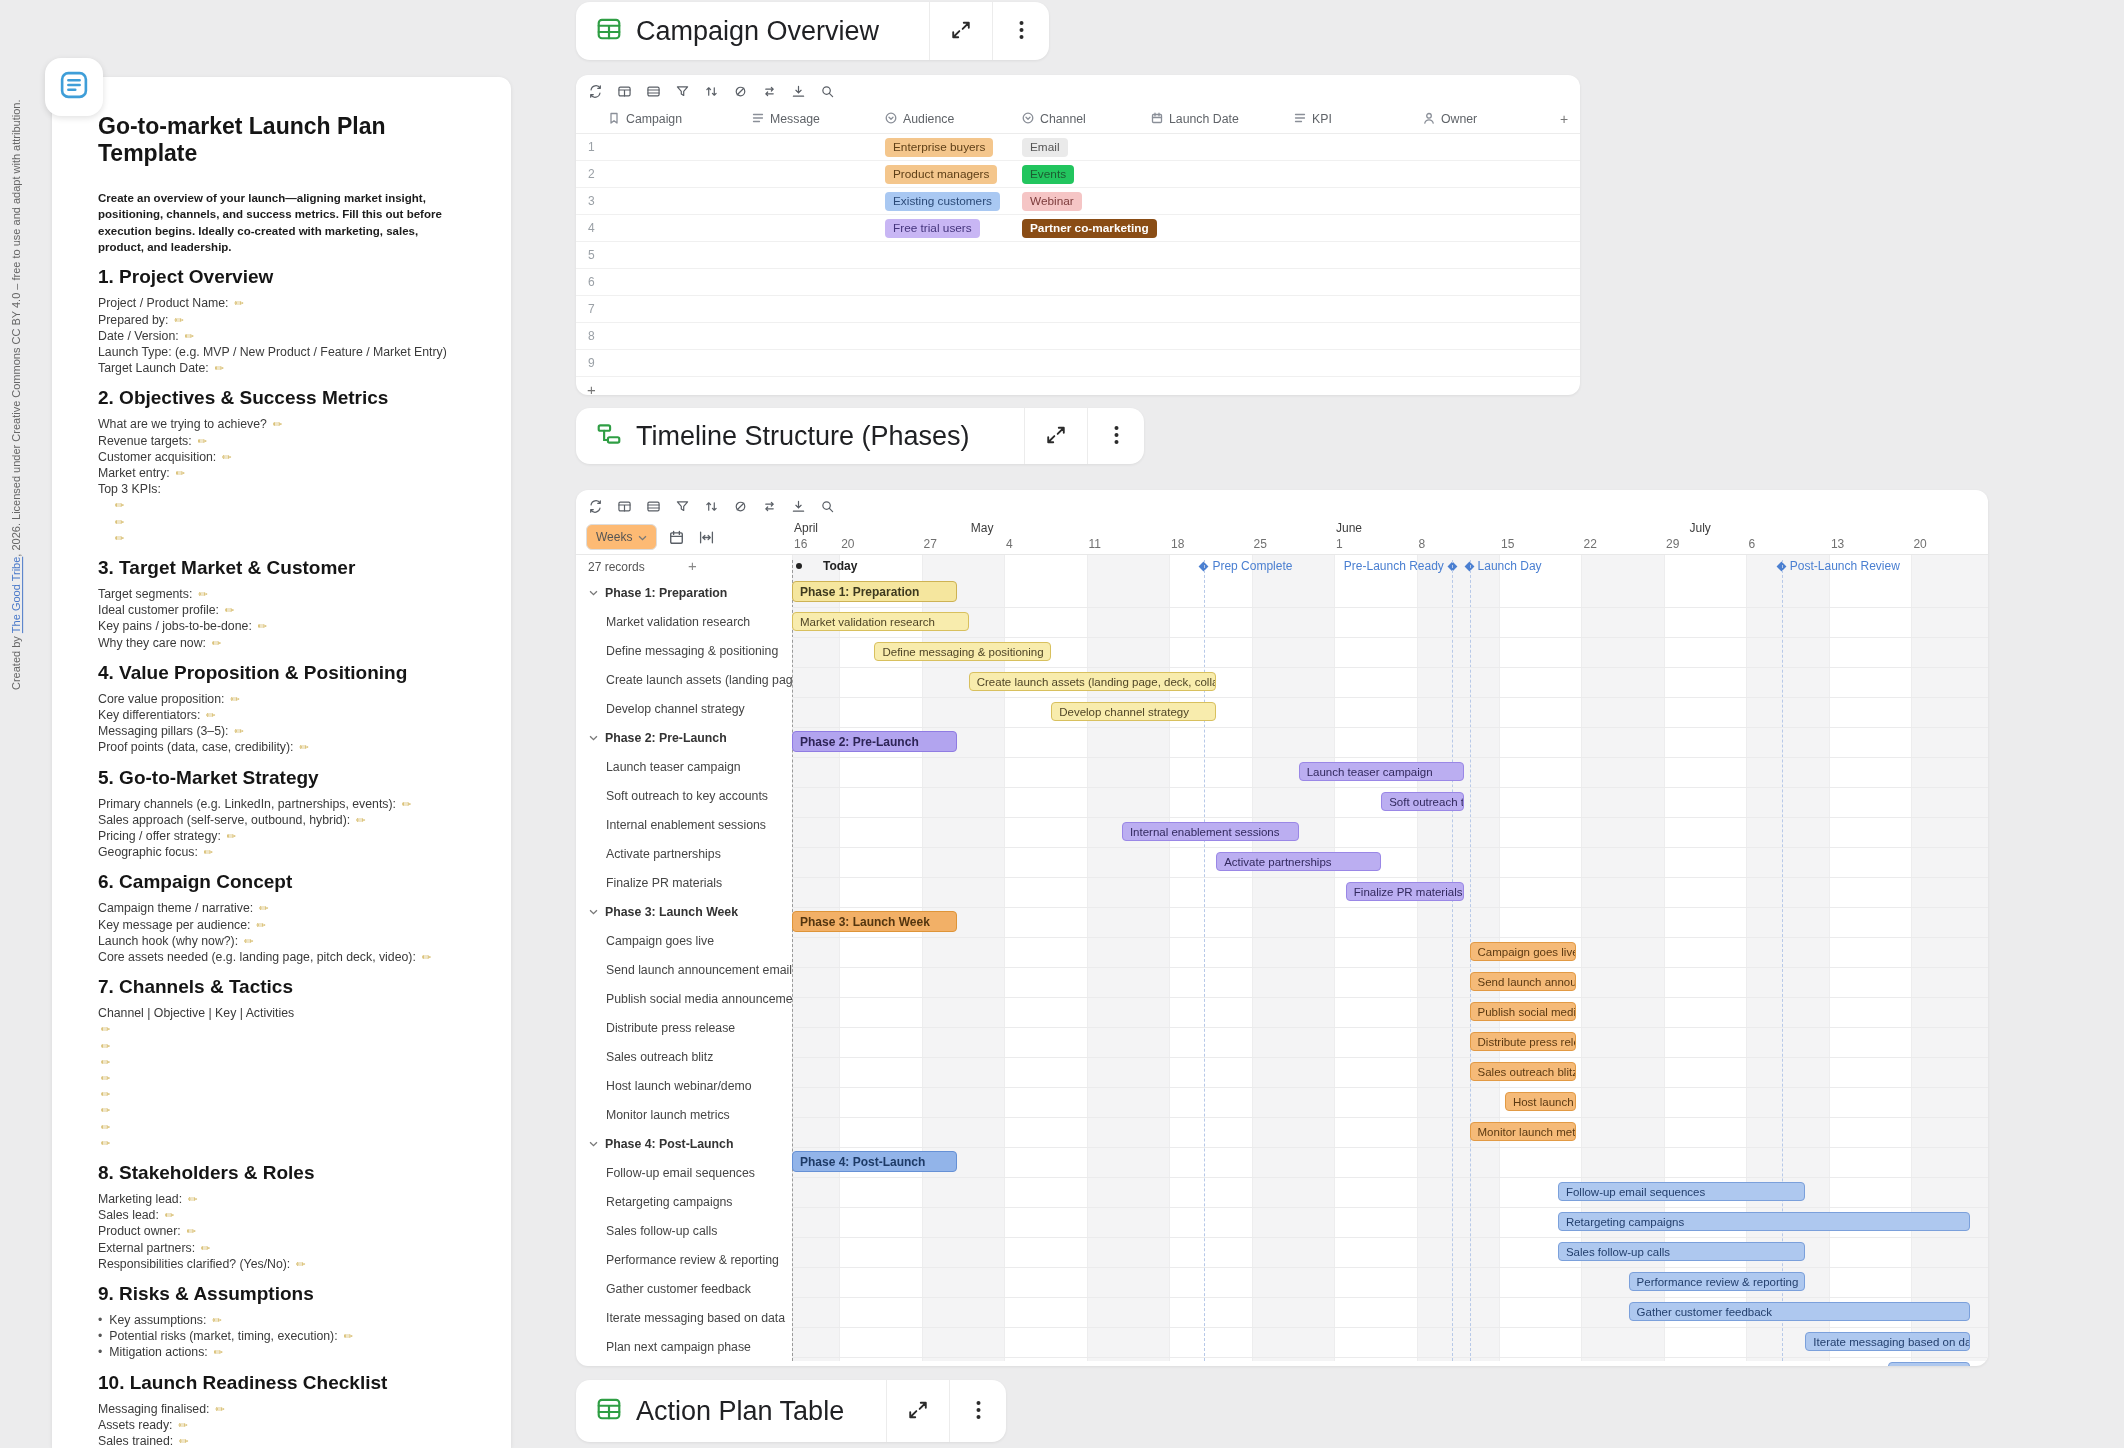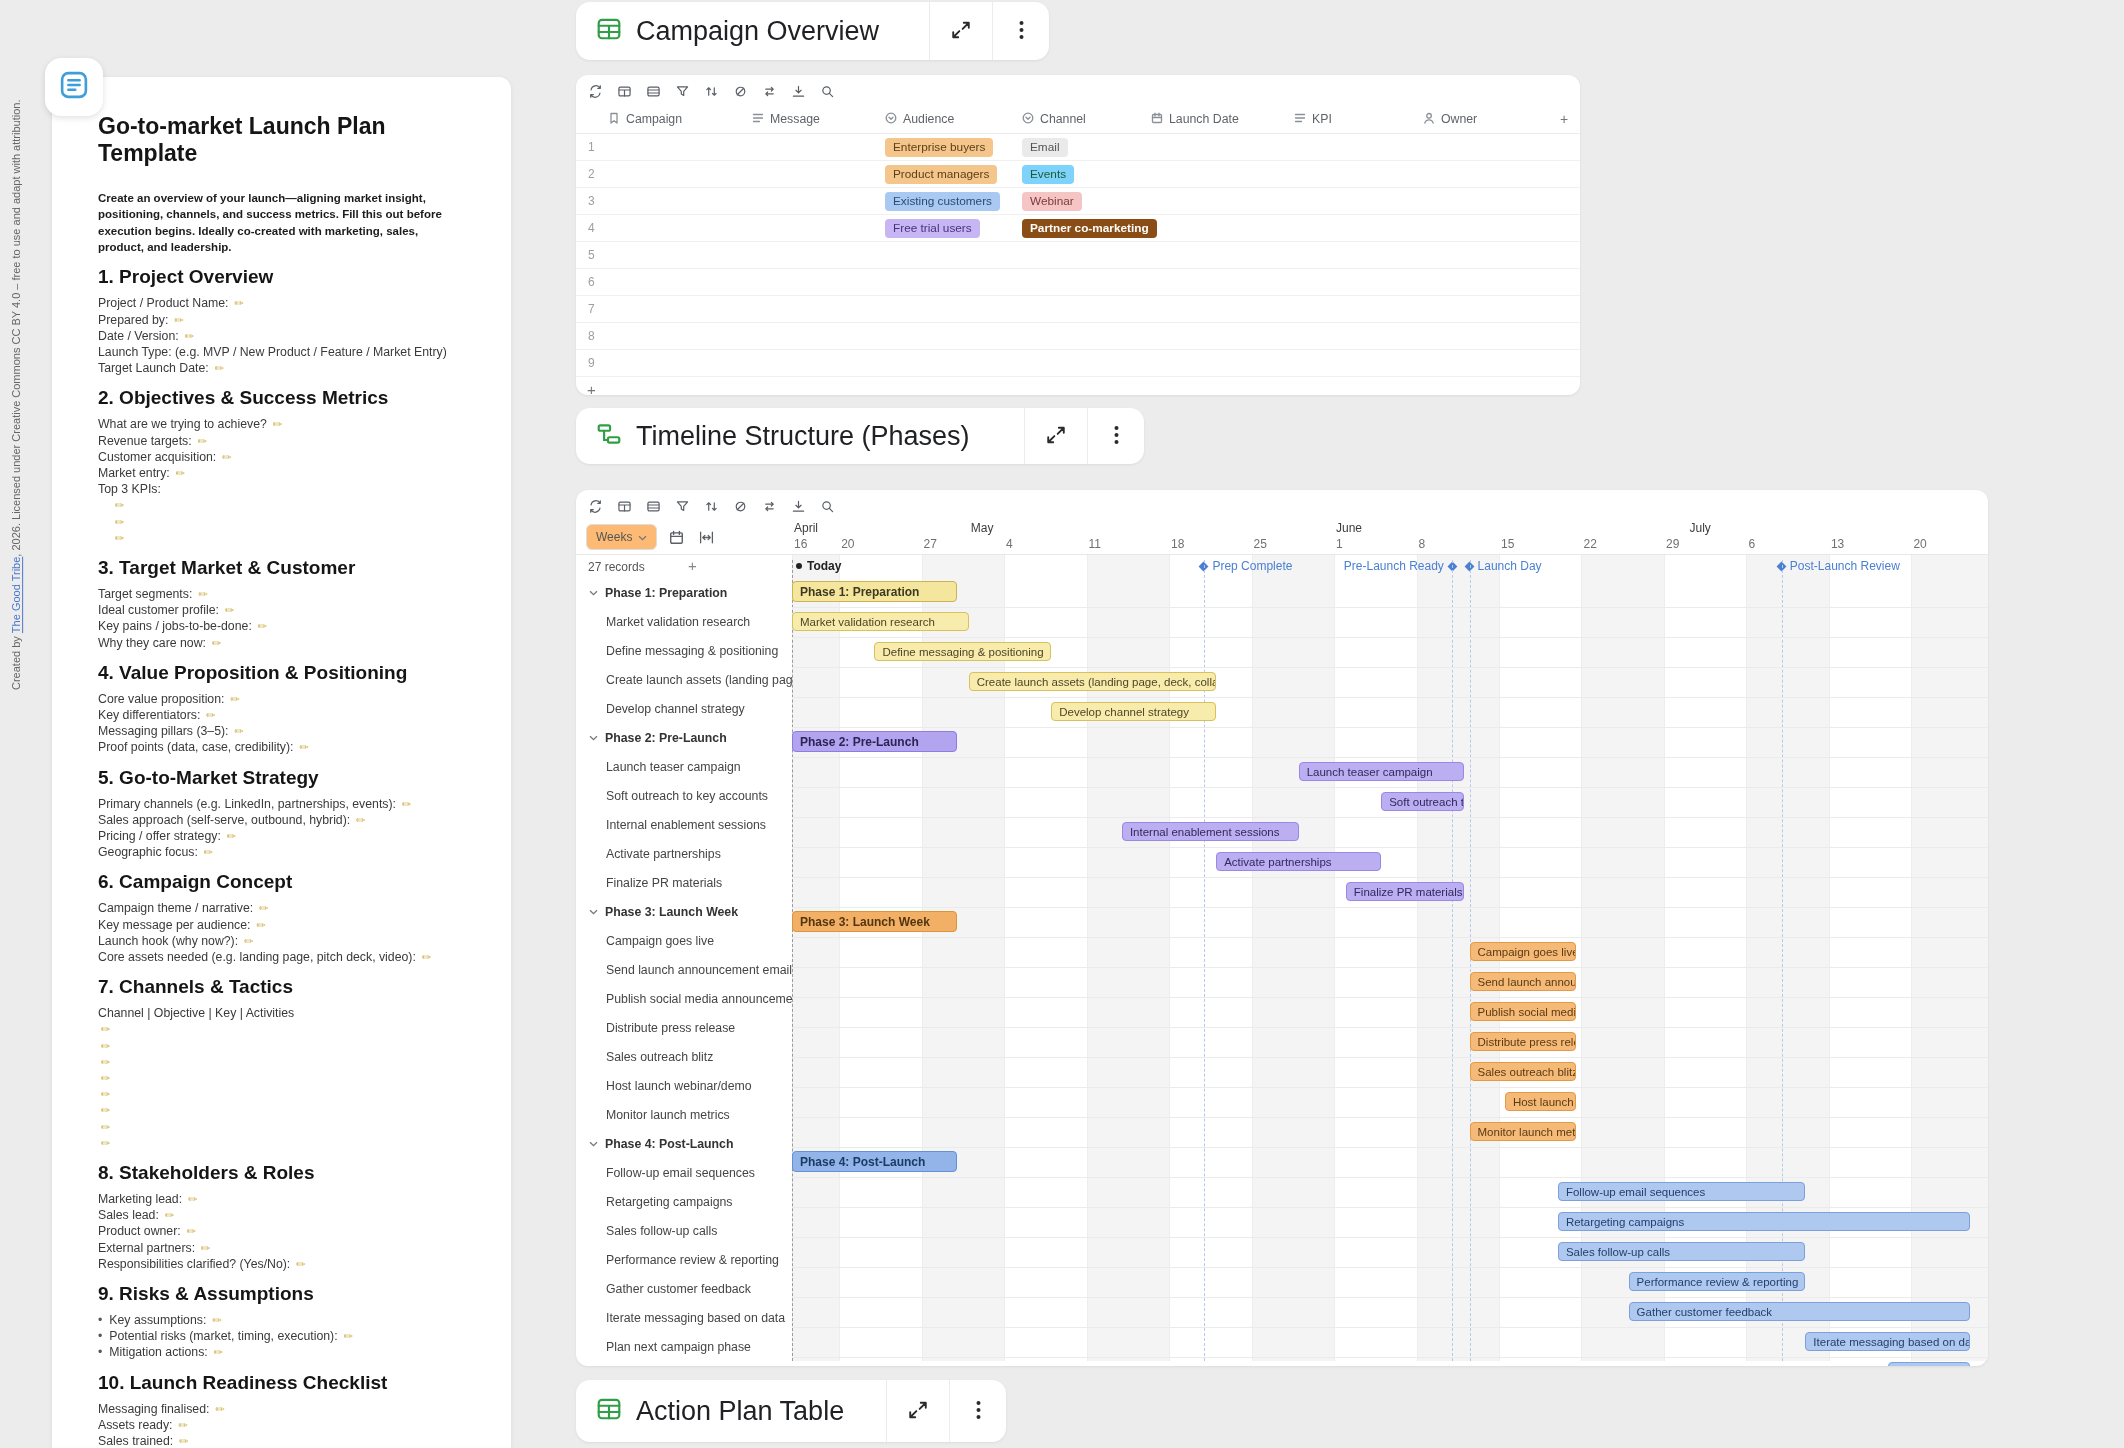--- a/index.html
+++ b/index.html
@@ -51,21 +51,21 @@
   .g-addrec{position:absolute;left:112px;top:1px;font-size:15px;color:#888;cursor:pointer;}
   .bands{position:absolute;left:216px;right:0;top:65px;bottom:5px;pointer-events:none;}
   .band{position:absolute;top:0;bottom:0;background:#f4f4f5;}
   .gl{position:absolute;top:0;bottom:0;border-left:1px solid #ededee;}
   .vlayer{position:absolute;left:216px;right:0;top:70px;bottom:5px;pointer-events:none;}
   .vl{position:absolute;top:0;bottom:0;width:0;border-left:1px dashed #b7c9e8;}
   .vl.today{border-left-color:#9a9a9a;}
   .msrow{position:absolute;left:216px;right:0;top:66px;height:22px;}
   .ms{position:absolute;top:3px;display:flex;align-items:center;gap:5px;color:#4a7fd1;font-size:12px;font-weight:500;white-space:nowrap;cursor:pointer;}
   .dmd{width:7px;height:7px;background:#4a7fd1;transform:rotate(45deg);flex:none;}
-  .todaylbl{position:absolute;top:3px;display:flex;align-items:center;gap:5px;font-size:12px;font-weight:600;color:#222;}
+  .todaylbl{position:absolute;top:3px;display:flex;align-items:center;gap:21px;font-size:12px;font-weight:600;color:#222;}
   .todaydot{width:6px;height:6px;border-radius:50%;background:#222;flex:none;}
   .g-body{position:absolute;left:0;right:0;top:88px;bottom:5px;display:flex;}
   .g-list{width:216px;flex:none;}
   .g-chart{flex:1;position:relative;}
   .lrow{height:29px;display:flex;align-items:center;font-size:12.3px;color:#454545;white-space:nowrap;overflow:hidden;}
   .lrow.phase{font-weight:600;color:#333;padding-left:13px;gap:7px;cursor:pointer;}
   .lrow.task{padding-left:30px;}
   .crow{height:29px;position:relative;border-bottom:1px solid #ebebec;}
   .bar{position:absolute;top:4px;height:19px;border-radius:4px;border:1px solid;font-size:11.5px;line-height:18px;padding:0 7px;white-space:nowrap;overflow:hidden;box-sizing:border-box;cursor:pointer;}
   .bar.summary{top:3px;height:21px;line-height:20px;font-weight:600;font-size:12px;}
@@ -292,21 +292,21 @@
         <div><span class="chip" style="background: rgb(234, 234, 234); color: rgb(85, 85, 85);">Email</span></div>
         <div></div>
         <div></div>
         <div></div>
       </div>
       <div class="grid-row trow" style="grid-template-columns: 32px 144px 133px 137px 129px 143px 129px 137px 20px;">
         <div class="rownum">2</div>
         <div></div>
         <div></div>
         <div><span class="chip" style="background: rgb(244, 198, 140); color: rgb(95, 64, 24);">Product managers</span></div>
-        <div><span class="chip" style="background: #7dd3fc; color: rgb(28, 92, 49);">Events</span></div>
+        <div><span class="chip" style="background: #22c55e; color: rgb(28, 92, 49);">Events</span></div>
         <div></div>
         <div></div>
         <div></div>
       </div>
       <div class="grid-row trow" style="grid-template-columns: 32px 144px 133px 137px 129px 143px 129px 137px 20px;">
         <div class="rownum">3</div>
         <div></div>
         <div></div>
         <div><span class="chip" style="background: rgb(169, 200, 242); color: rgb(43, 74, 120);">Existing customers</span></div>
         <div><span class="chip" style="background: rgb(245, 197, 197); color: rgb(124, 59, 59);">Webinar</span></div>

